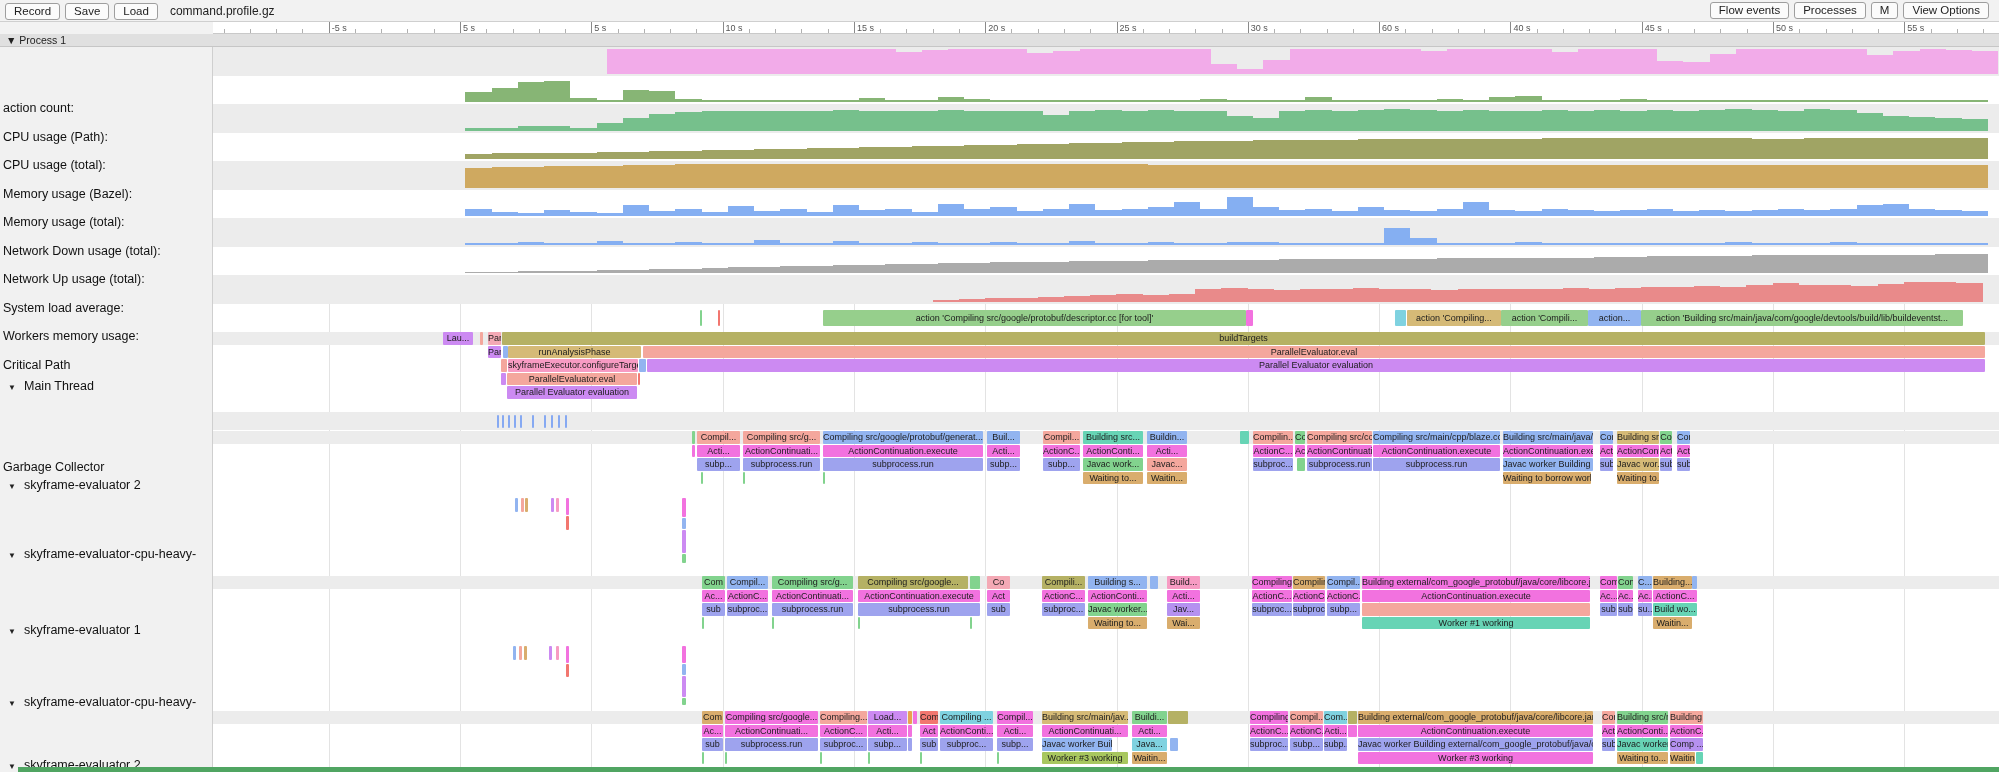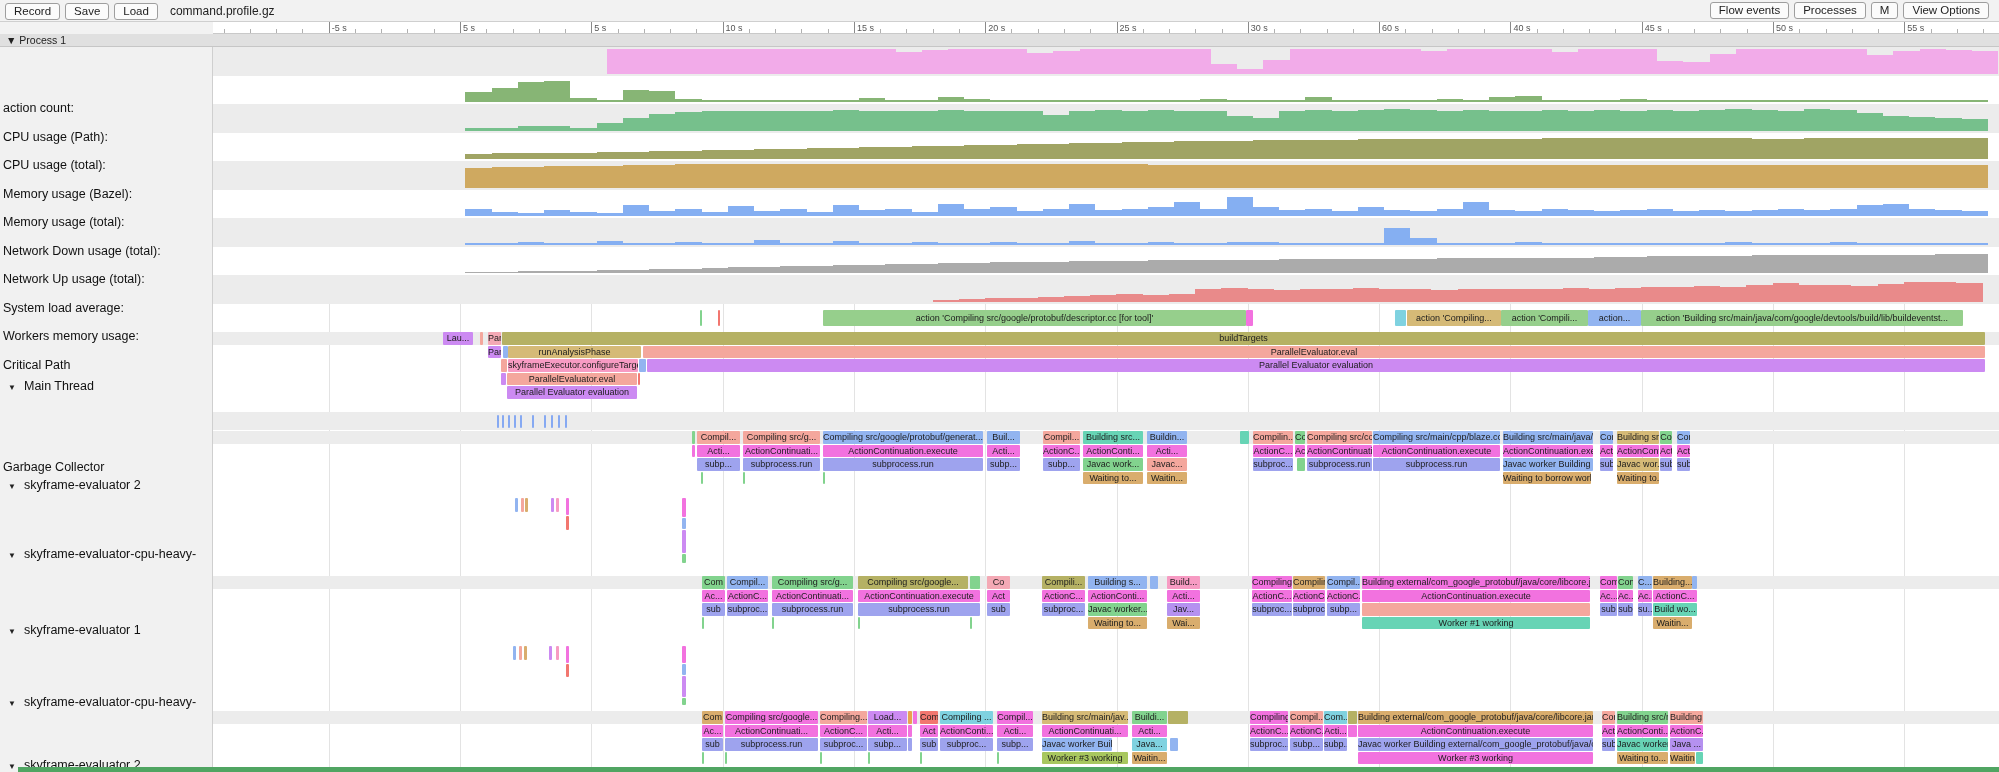--- a/index.html
+++ b/index.html
@@ -892,21 +892,21 @@
       <div class="bar" style="left: 997px; top: 738px; width: 36px; height: 12.5px; line-height: 12.5px; background: rgb(158, 163, 238);">subp...</div>
       <div class="bar" style="left: 1042px; top: 738px; width: 70px; height: 12.5px; line-height: 12.5px; background: rgb(146, 180, 240);">Javac worker Buil...</div>
       <div class="bar" style="left: 1132px; top: 738px; width: 35px; height: 12.5px; line-height: 12.5px; background: rgb(127, 210, 224);">Java...</div>
       <div class="bar" style="left: 1170px; top: 738px; width: 8px; height: 12.5px; line-height: 12.5px; background: rgb(146, 180, 240);"></div>
       <div class="bar" style="left: 1250px; top: 738px; width: 38px; height: 12.5px; line-height: 12.5px; background: rgb(158, 163, 238);">subproc...</div>
       <div class="bar" style="left: 1290px; top: 738px; width: 33px; height: 12.5px; line-height: 12.5px; background: rgb(158, 163, 238);">subp...</div>
       <div class="bar" style="left: 1324px; top: 738px; width: 23px; height: 12.5px; line-height: 12.5px; background: rgb(158, 163, 238);">subp...</div>
       <div class="bar" style="left: 1358px; top: 738px; width: 235px; height: 12.5px; line-height: 12.5px; background: rgb(158, 163, 238);">Javac worker Building external/com_google_protobuf/java/core/libcore.jar (3...</div>
       <div class="bar" style="left: 1602px; top: 738px; width: 13px; height: 12.5px; line-height: 12.5px; background: rgb(158, 163, 238);">sub</div>
       <div class="bar" style="left: 1617px; top: 738px; width: 51px; height: 12.5px; line-height: 12.5px; background: rgb(103, 212, 181);">Javac worker...</div>
-      <div class="bar" style="left: 1670px; top: 738px; width: 33px; height: 12.5px; line-height: 12.5px; background: rgb(181, 145, 240);">Java ...</div>
+      <div class="bar" style="left: 1670px; top: 738px; width: 33px; height: 12.5px; line-height: 12.5px; background: rgb(181, 145, 240);">Comp ...</div>
       <div class="bar" style="left: 702px; top: 751.5px; width: 2px; height: 12.5px; line-height: 12.5px; background: rgb(130, 211, 142);"></div>
       <div class="bar" style="left: 725px; top: 751.5px; width: 2px; height: 12.5px; line-height: 12.5px; background: rgb(130, 211, 142);"></div>
       <div class="bar" style="left: 820px; top: 751.5px; width: 2px; height: 12.5px; line-height: 12.5px; background: rgb(130, 211, 142);"></div>
       <div class="bar" style="left: 868px; top: 751.5px; width: 2px; height: 12.5px; line-height: 12.5px; background: rgb(130, 211, 142);"></div>
       <div class="bar" style="left: 920px; top: 751.5px; width: 2px; height: 12.5px; line-height: 12.5px; background: rgb(130, 211, 142);"></div>
       <div class="bar" style="left: 997px; top: 751.5px; width: 2px; height: 12.5px; line-height: 12.5px; background: rgb(130, 211, 142);"></div>
       <div class="bar" style="left: 1042px; top: 751.5px; width: 86px; height: 12.5px; line-height: 12.5px; background: rgb(168, 199, 95);">Worker #3 working</div>
       <div class="bar" style="left: 1132px; top: 751.5px; width: 35px; height: 12.5px; line-height: 12.5px; background: rgb(217, 173, 109);">Waitin...</div>
       <div class="bar" style="left: 1358px; top: 751.5px; width: 235px; height: 12.5px; line-height: 12.5px; background: rgb(242, 114, 223);">Worker #3 working</div>
       <div class="bar" style="left: 1617px; top: 751.5px; width: 51px; height: 12.5px; line-height: 12.5px; background: rgb(217, 173, 109);">Waiting to...</div>

